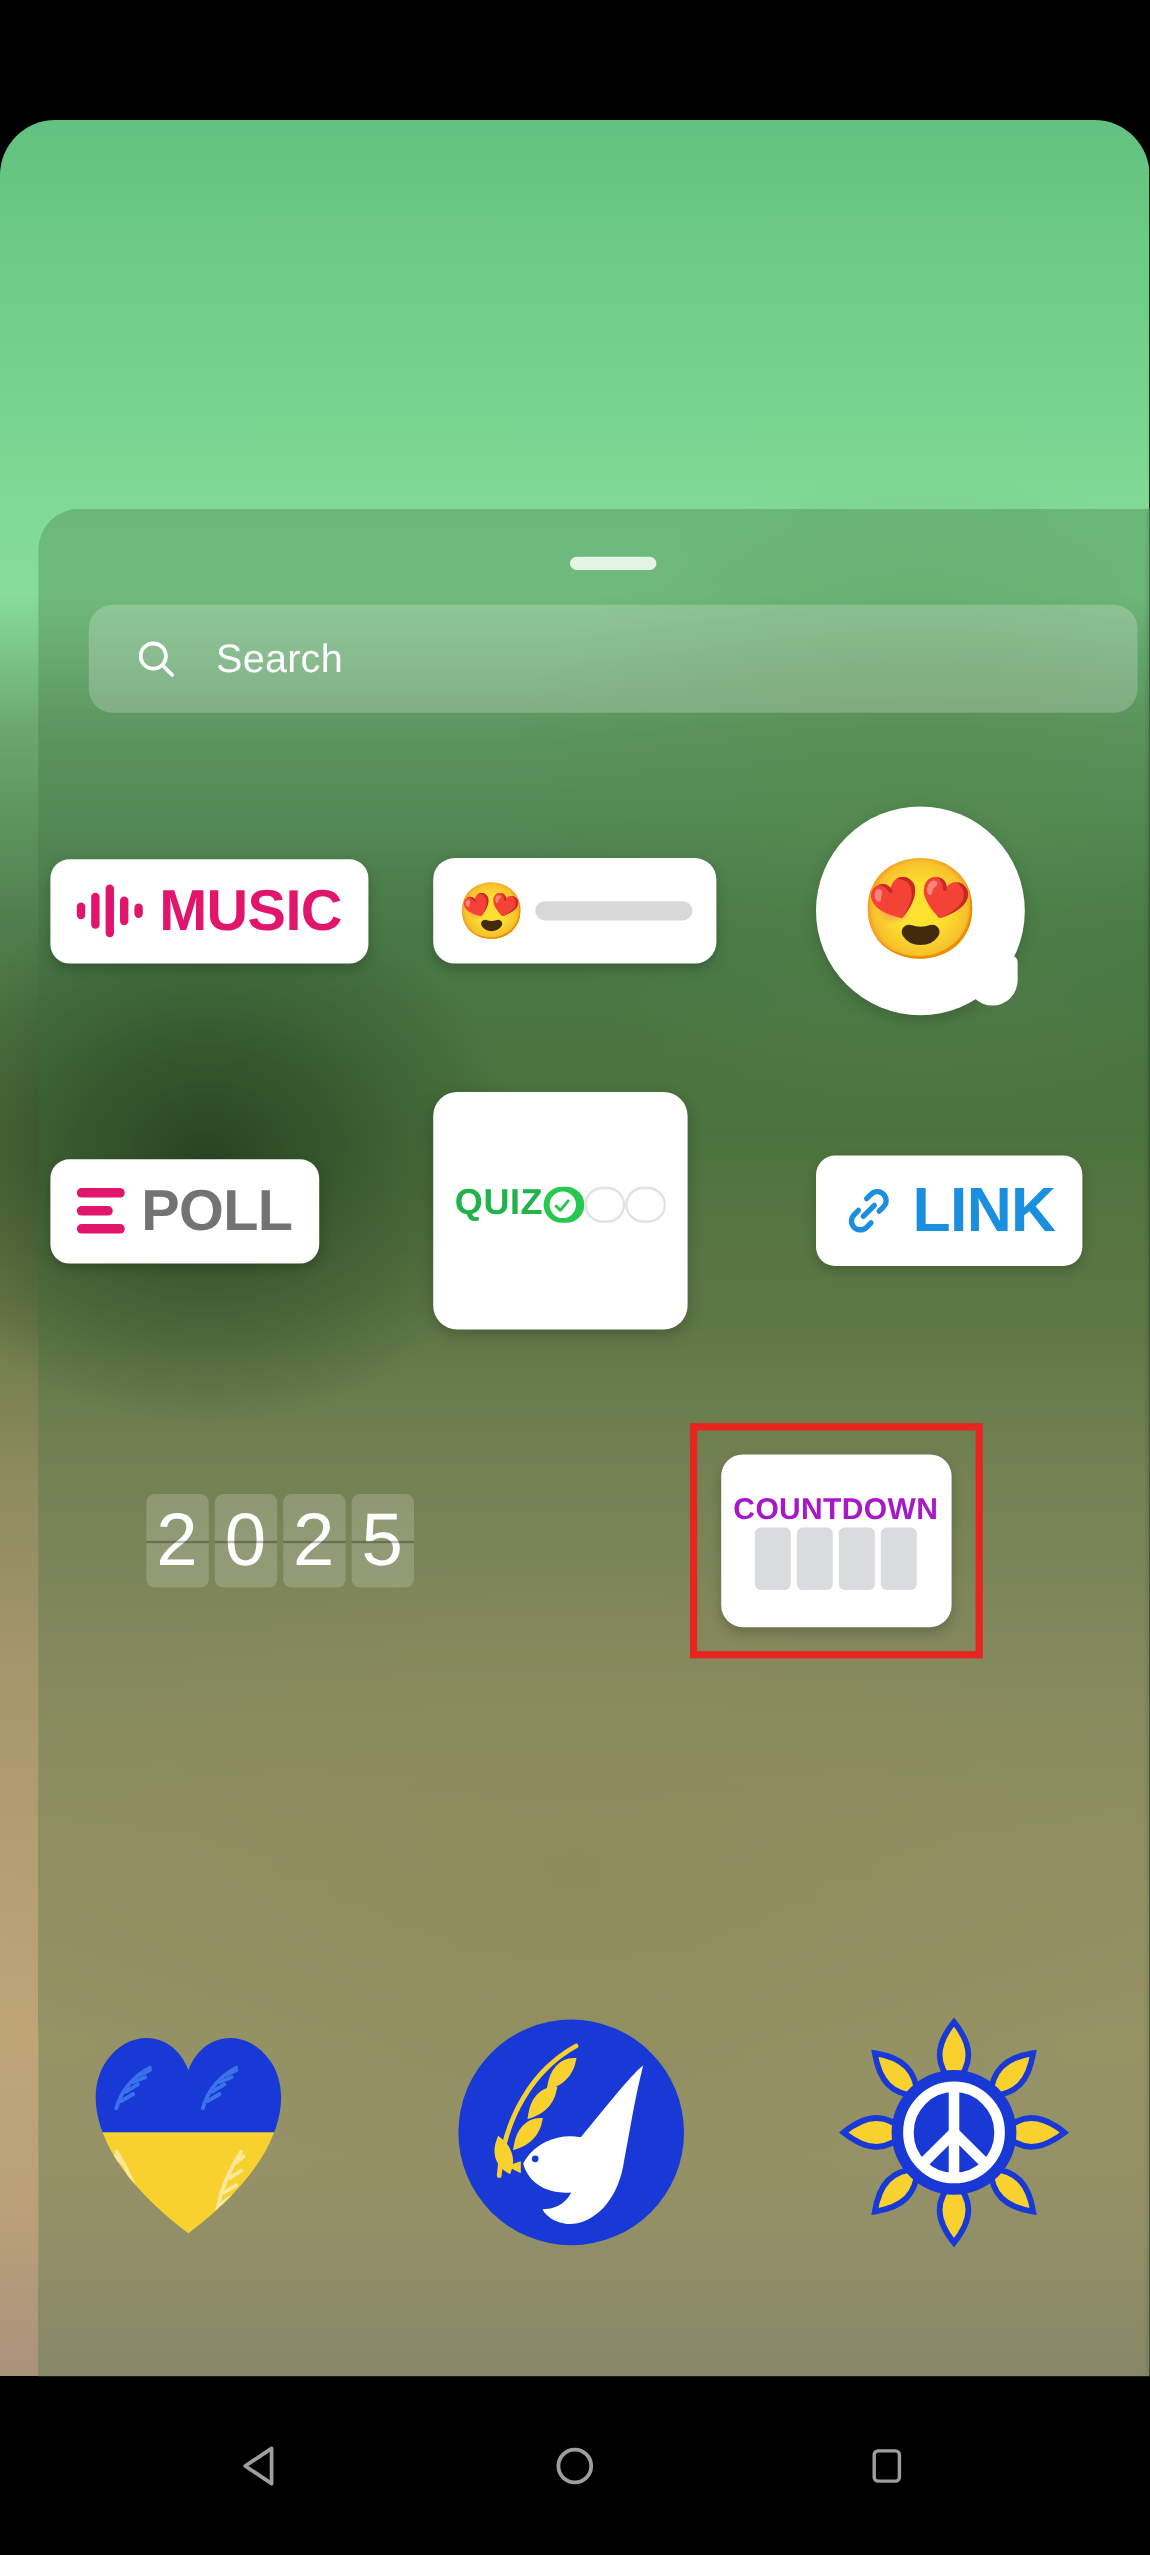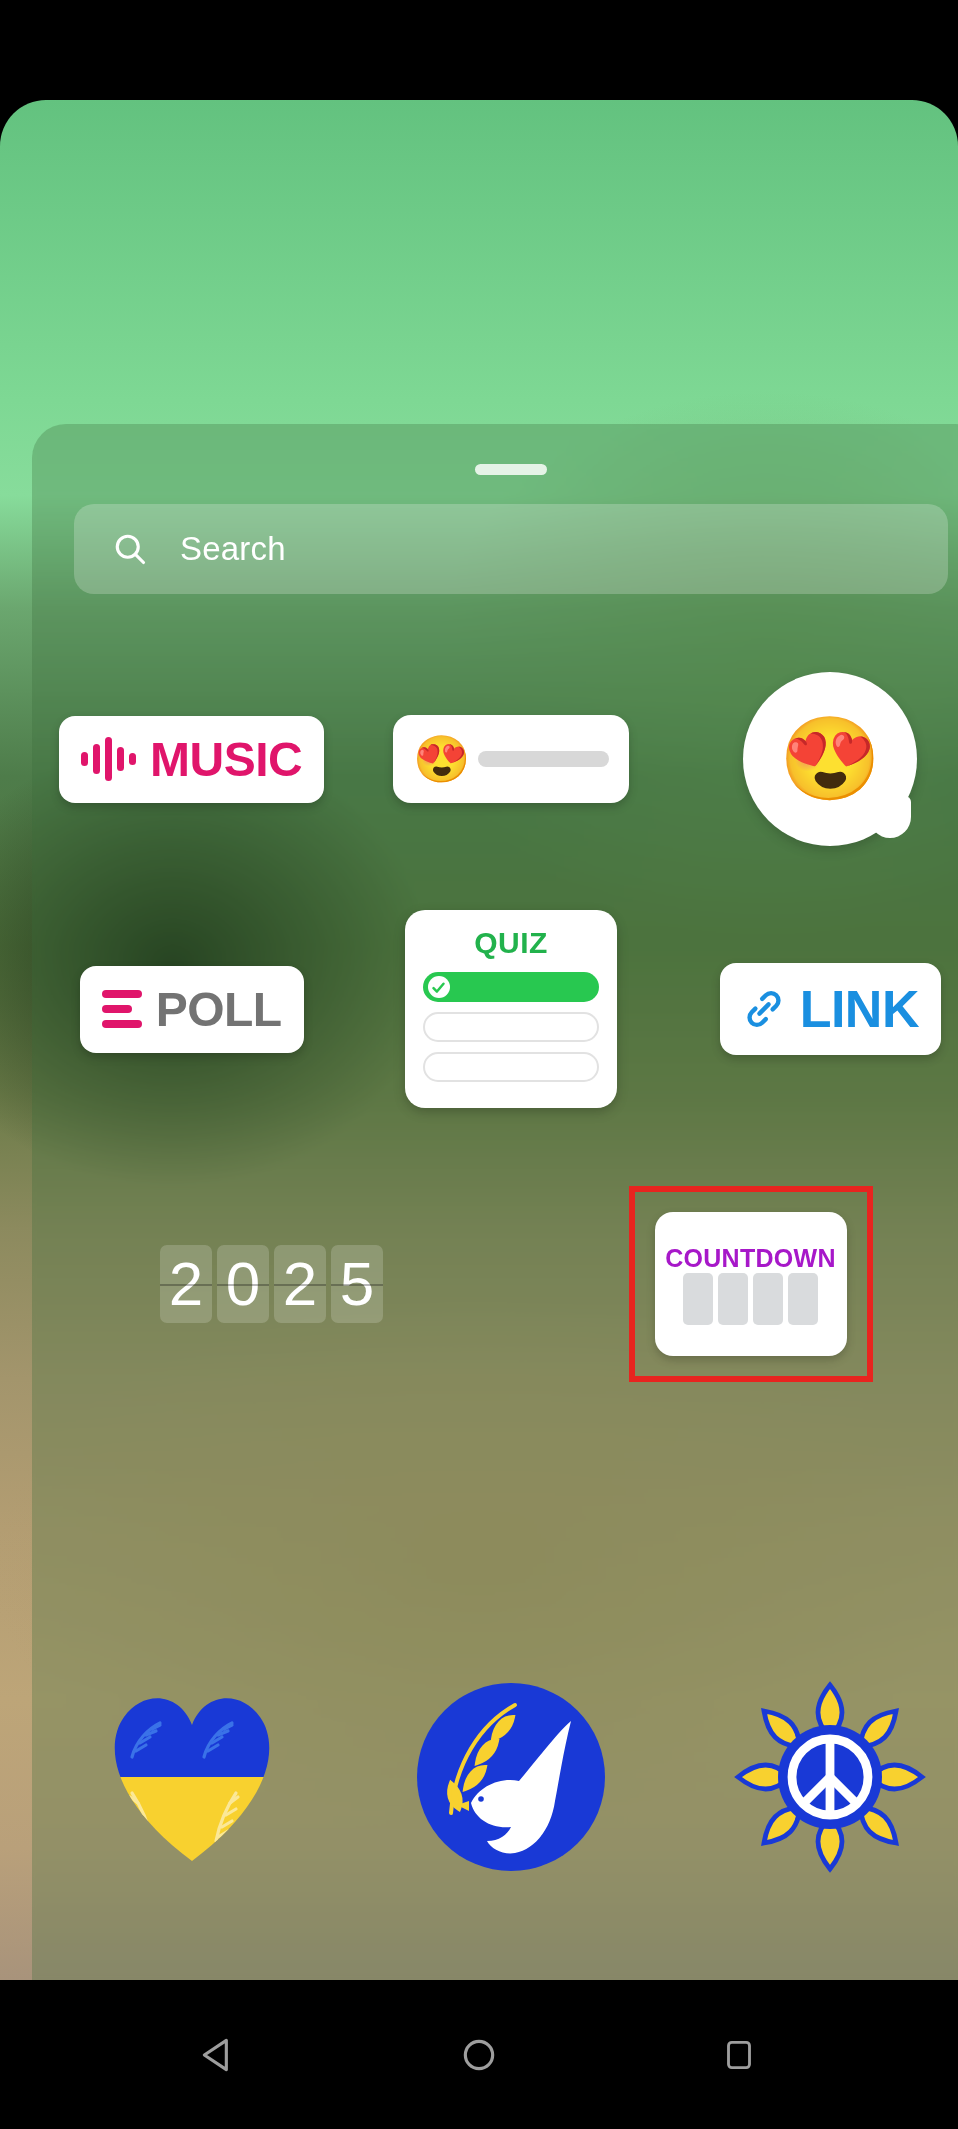--- a/index.html
+++ b/index.html
@@ -107,21 +107,21 @@
     position: absolute;
     left: 0;
     width: 958px;
     display: flex;
     align-items: center;
     justify-content: space-around;
   }
   .cell {
     display: flex;
     align-items: center;
-    justify-content: center;
+    justify-content: flex-start;
     width: 300px;
   }
 
   
   .pill {
     background: #ffffff;
     border-radius: 16px;
     display: flex;
     align-items: center;
     justify-content: center;
@@ -194,21 +194,21 @@
   
   #quiz-card {
     background: #fff;
     border-radius: 20px;
     width: 212px;
     height: 198px;
     box-shadow: 0 4px 12px rgba(0,0,0,0.22);
     padding: 16px 18px;
     box-sizing: border-box;
     display: flex;
-    flex-direction: column;
+    flex-direction: row;
     align-items: center;
   }
   #quiz-title {
     color: #22b24c;
     font-size: 30px;
     font-weight: bold;
     letter-spacing: 0.5px;
     margin-bottom: 12px;
     font-family: "Liberation Sans", sans-serif;
   }

